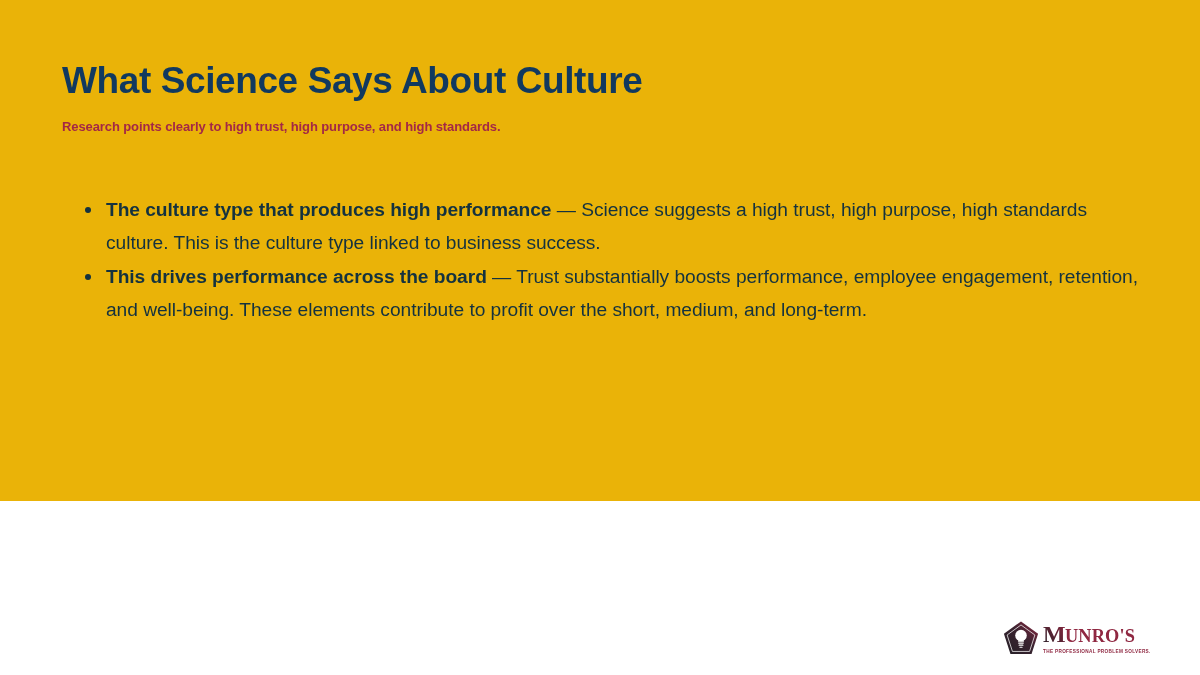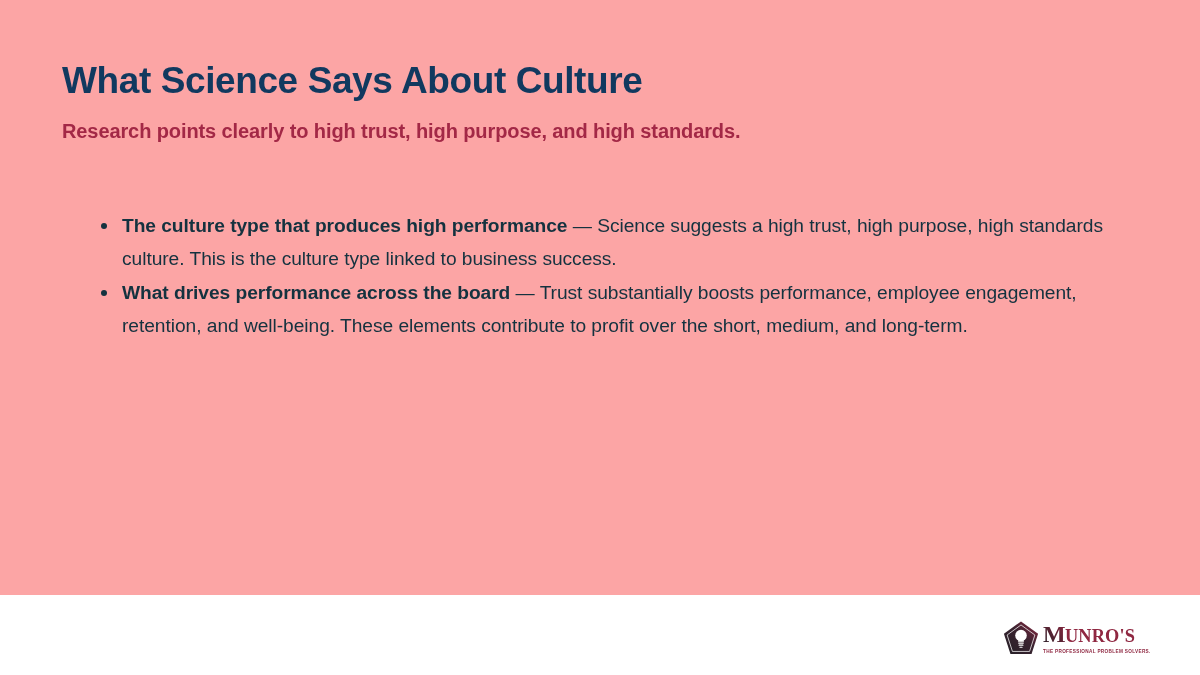--- a/index.html
+++ b/index.html
@@ -11,23 +11,23 @@
     height: 675px;
     background: #ffffff;
     font-family: "Liberation Sans", sans-serif;
     -webkit-font-smoothing: antialiased;
     overflow: hidden;
   }
 
   .slide {
     position: relative;
     width: 1200px;
-    height: 595px;
+    height: 501px;
     box-sizing: border-box;
-    background: #fca5a5;
+    background: #eab308;
   }
 
   
   .heading-block {
     position: absolute;
     left: 62px;
     top: 60px;
     width: 1080px;
   }
 
@@ -35,34 +35,34 @@
     margin: 0;
     font-size: 37px;
     line-height: 1.12;
     font-weight: 700;
     letter-spacing: -0.4px;
     color: #11395f;
   }
 
   .slide-subtitle {
     margin: 18px 0 0 0;
-    font-size: 20px;
+    font-size: 13px;
     line-height: 1.2;
     font-weight: 700;
     letter-spacing: -0.1px;
     color: #a32846;
   }
 
   
   .bullet-list {
     position: absolute;
     left: 82px;
     top: 194px;
     width: 1060px;
-    margin: 16px;
+    margin: 0;
     padding: 0;
     list-style: none;
   }
 
   .bullet-item {
     position: relative;
     padding-left: 24px;
     margin-bottom: 2px;
     font-size: 19.2px;
     line-height: 32.5px;
@@ -148,21 +148,21 @@
 
   <ul class="bullet-list">
 
     <li class="bullet-item">
       <span class="bullet-dot"></span>
       <span class="bullet-lead">The culture type that produces high performance</span><span class="bullet-dash"> — </span><span class="bullet-rest">Science suggests a high trust, high purpose, high standards culture. This is the culture type linked to business success.</span>
     </li>
 
     <li class="bullet-item">
       <span class="bullet-dot"></span>
-      <span class="bullet-lead">What drives performance across the board</span><span class="bullet-dash"> — </span><span class="bullet-rest">Trust substantially boosts performance, employee engagement, retention, and well-being. These elements contribute to profit over the short, medium, and long-term.</span>
+      <span class="bullet-lead">This drives performance across the board</span><span class="bullet-dash"> — </span><span class="bullet-rest">Trust substantially boosts performance, employee engagement, retention, and well-being. These elements contribute to profit over the short, medium, and long-term.</span>
     </li>
 
 
 
   </ul>
 
   <div class="logo">
 
     <svg class="logo-emblem" viewBox="0 0 40 40">
       <defs>

